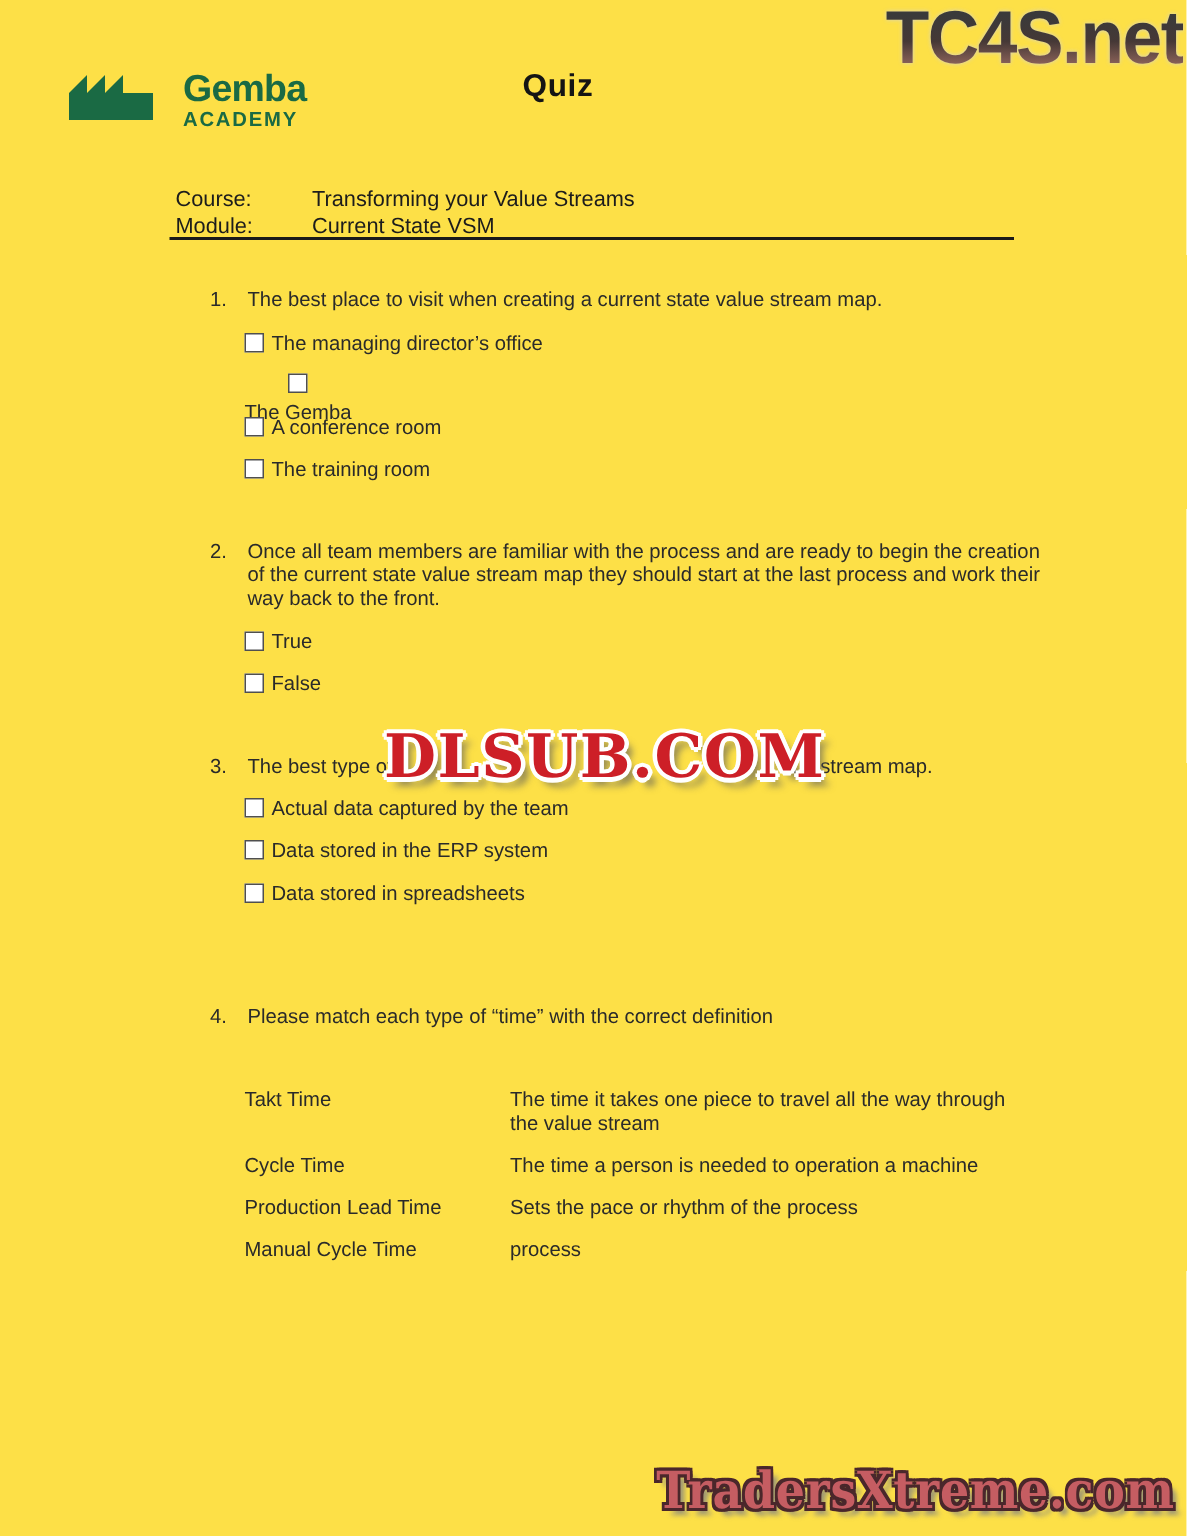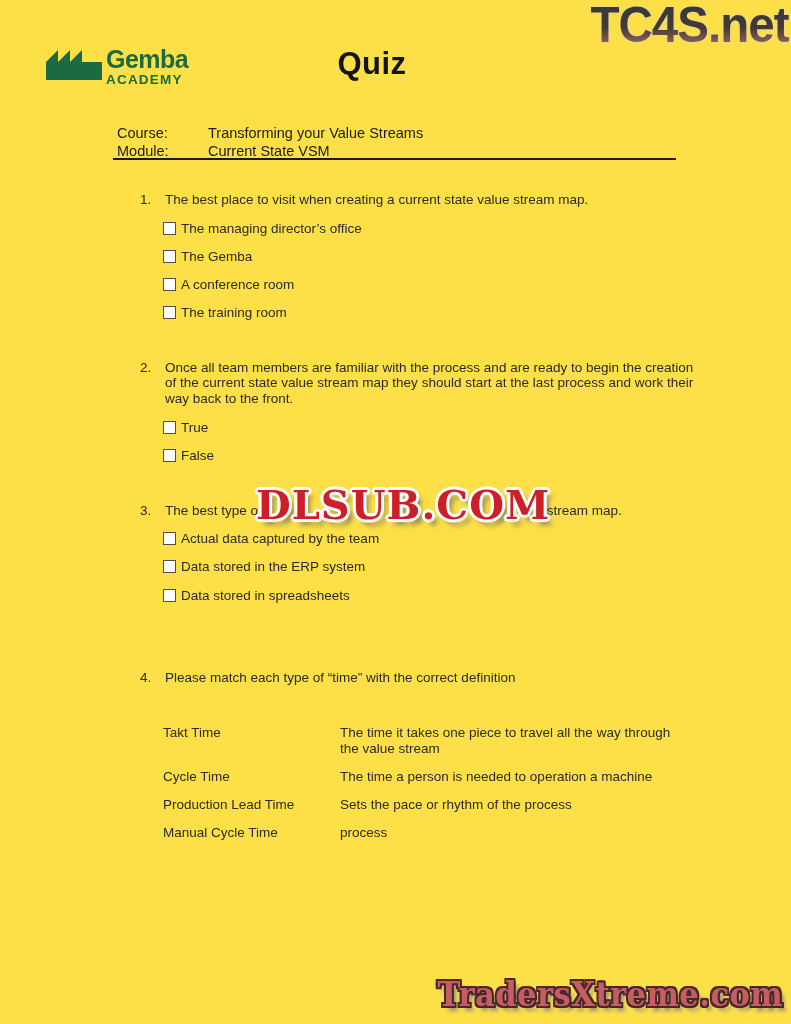--- a/index.html
+++ b/index.html
@@ -3,25 +3,25 @@
 <meta charset="utf-8">
 <style>
   html,body{margin:0;padding:0;background:#fff;}
   .page{
     position:relative;width:791px;height:1024px;background:#fde047;overflow:hidden;
     font-family:"Liberation Sans", sans-serif;color:#262626;
   }
   
   .logo{position:absolute;left:46px;top:46px;display:flex;align-items:flex-start;gap:4px;}
   .logo svg{display:block;}
-  .logo-text{display:flex;flex-direction:column;line-height:1;margin-top:1px;}
+  .logo-text{display:flex;flex-direction:column;line-height:1;margin-top:1px;margin-left:16px;}
   .logo-name{font-size:25px;font-weight:bold;color:#1a6a44;letter-spacing:-0.5px;}
   .logo-sub{font-size:13.5px;font-weight:bold;color:#1a6a44;letter-spacing:1.2px;margin-top:1px;}
   .page-title{position:absolute;left:0;top:46px;width:744px;text-align:center;
-    font-size:31px;font-weight:bold;color:#141414;letter-spacing:0.5px;}
+    font-size:21px;font-weight:bold;color:#141414;letter-spacing:0.5px;}
   
   .wm-tc4s{
     position:absolute;top:0px;right:2px;
     font-size:50px;font-weight:bold;letter-spacing:-1px;line-height:1;
     transform:scaleX(0.95);transform-origin:right top;
     background:linear-gradient(180deg,#3a3a3a 20%,#453836 55%,#93675d 90%);
     -webkit-background-clip:text;background-clip:text;color:transparent;
     filter:drop-shadow(0 0 1.5px rgba(210,210,210,0.9));
   }
   .wm-dlsub{
@@ -99,21 +99,21 @@
   <div class="header-rule"></div>
 
   <div class="qtitle" style="top:192px;">
     <span class="qnum">1.</span>
     <span class="qtext">The best place to visit when creating a current state value stream map.</span>
   </div>
   <div class="opt" style="top:221px;">
     <span class="cb"></span>
     <span>The managing director’s office</span>
   </div>
-  <div class="opt" style="top:249px;">
+  <div class="opt" style="top:249px;flex-direction:column;">
     <span class="cb"></span>
     <span>The Gemba</span>
   </div>
   <div class="opt" style="top:277px;">
     <span class="cb"></span>
     <span>A conference room</span>
   </div>
   <div class="opt" style="top:305px;">
     <span class="cb"></span>
     <span>The training room</span>

